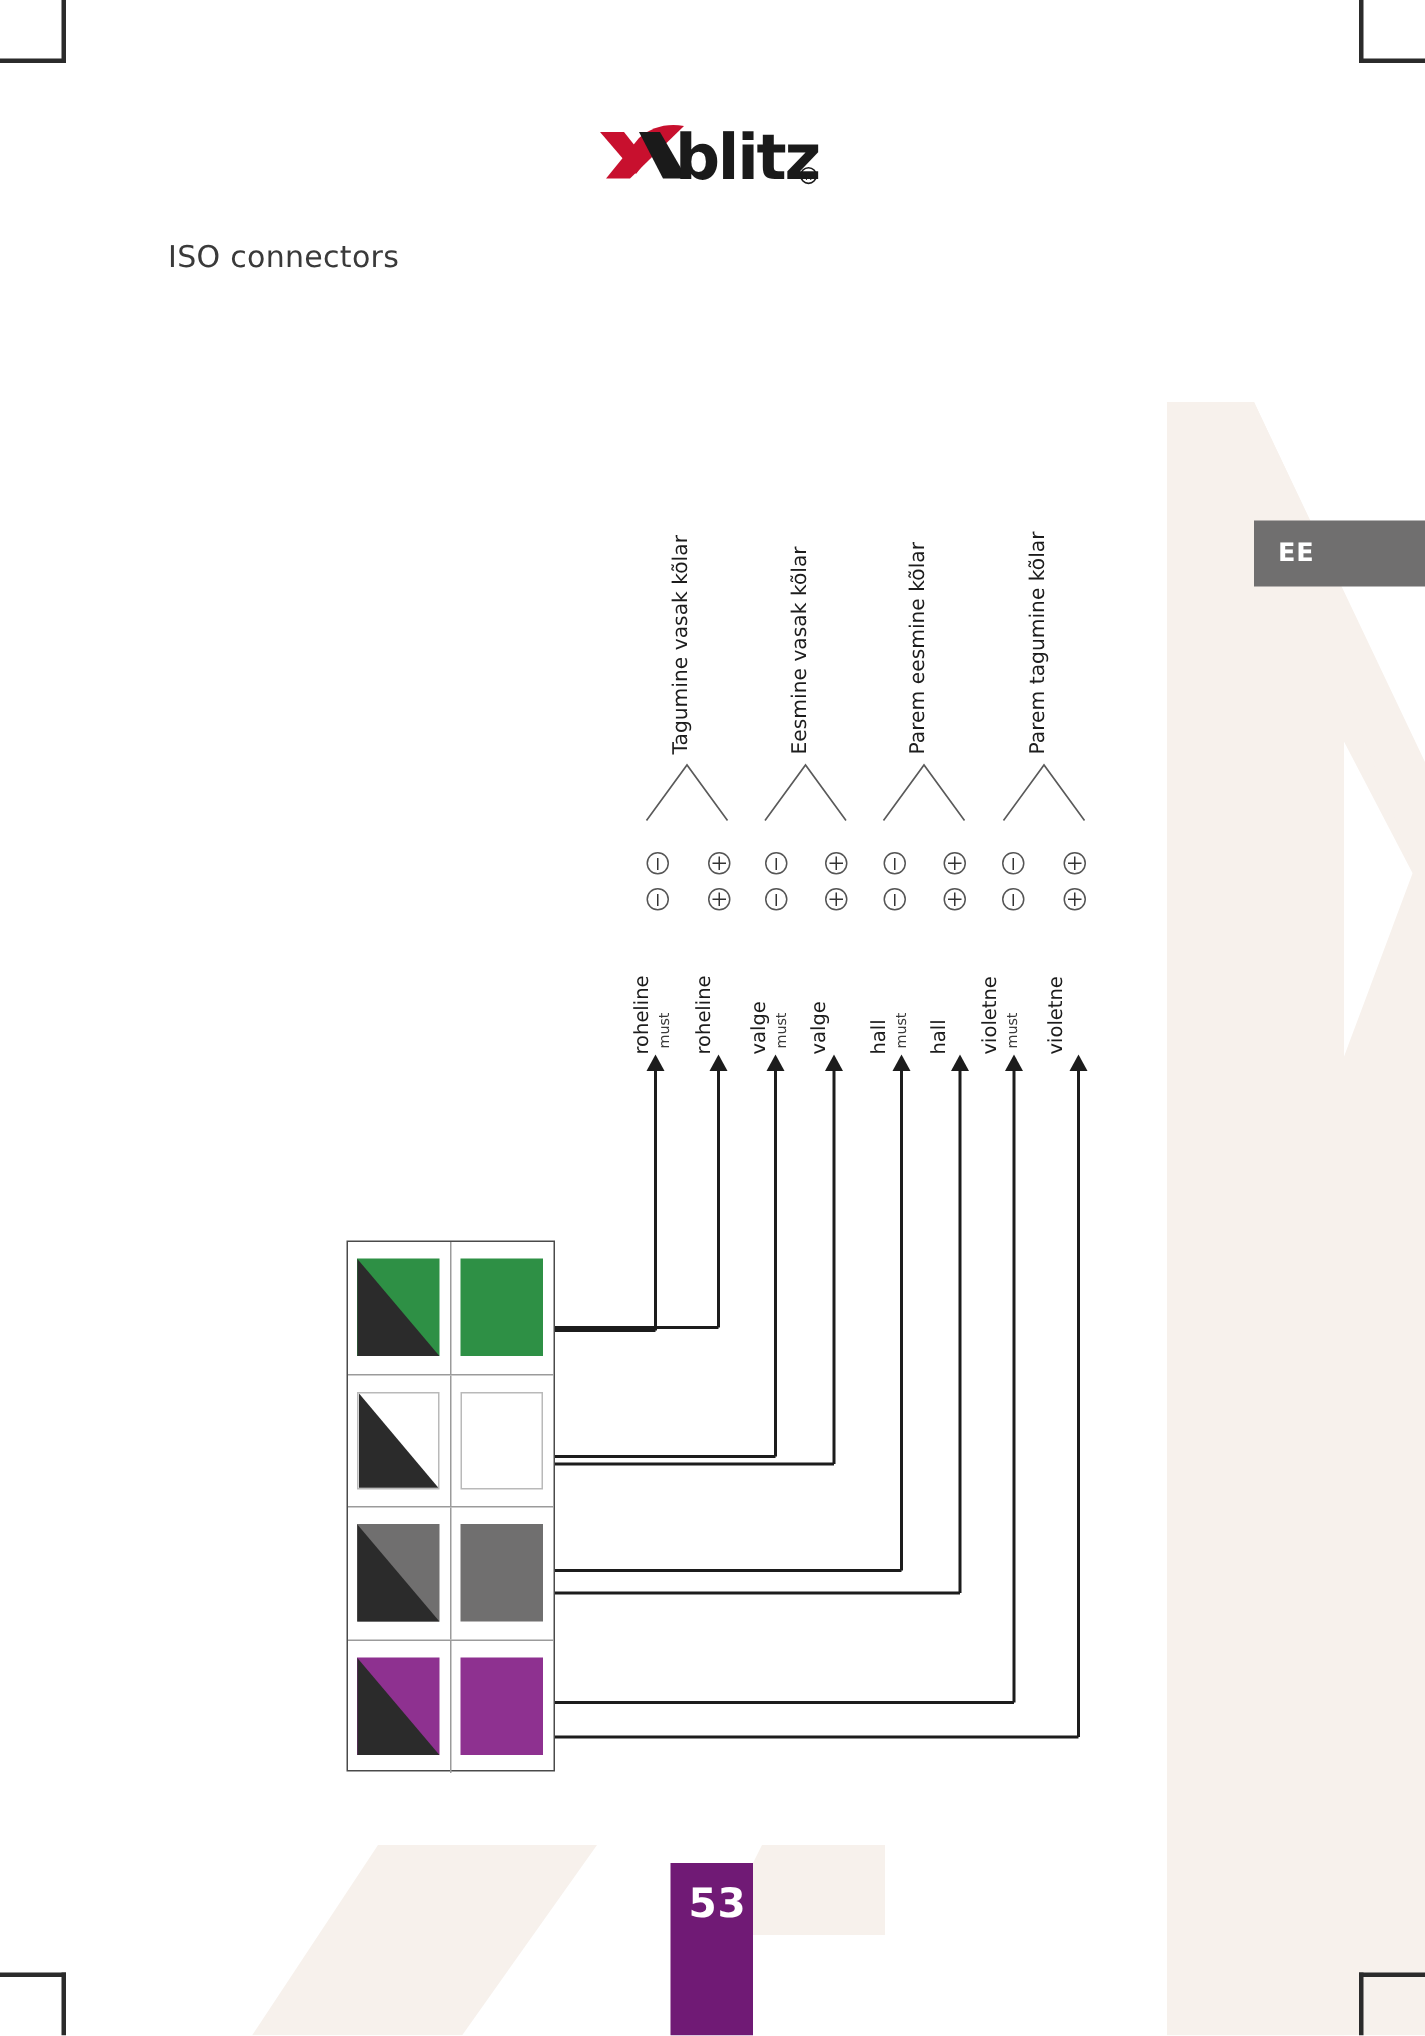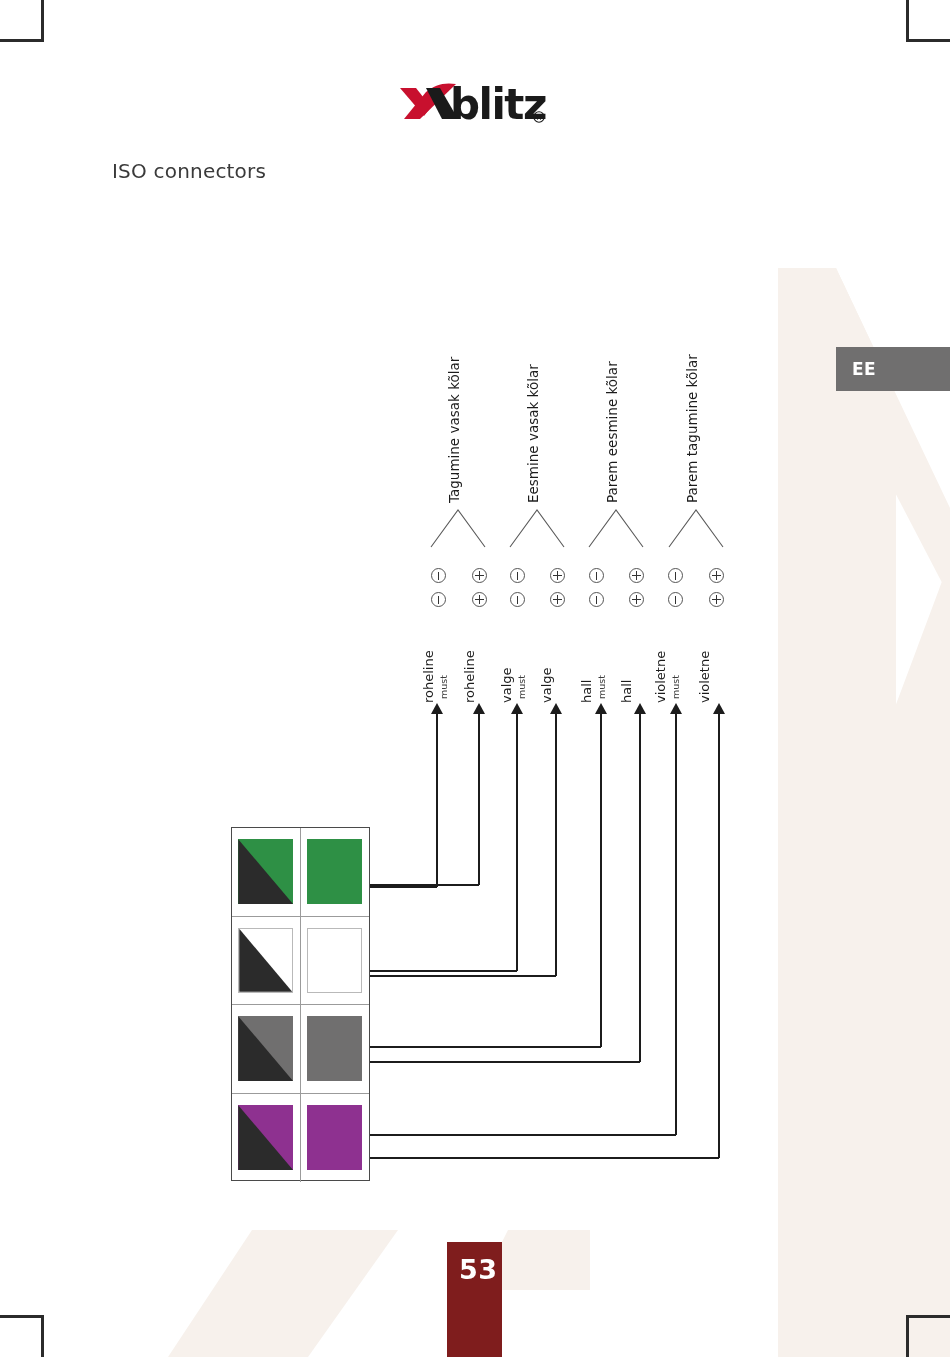--- a/index.html
+++ b/index.html
@@ -186,21 +186,21 @@
       <text x="141" y="42" font-size="6.5" fill="#1A1A1A" text-anchor="middle" font-family="DejaVu Sans, sans-serif">R</text>
     </svg>
   </div>
 
   <div id="page-title">ISO connectors</div>
 
   <div id="lang-tab" style="background: rgb(112, 111, 111);">
     <span>EE</span>
   </div>
 
-  <div id="page-number-block" style="background: #7f1d1d;">
+  <div id="page-number-block" style="background: #701a75;">
     <span>53</span>
   </div>
 
   <div id="diagram">
 
     <div class="spk-label" style="left:462px;top:487px;">Tagumine vasak kõlar</div>
     <div class="spk-label" style="left:541px;top:487px;">Eesmine vasak kõlar</div>
     <div class="spk-label" style="left:620px;top:487px;">Parem eesmine kõlar</div>
     <div class="spk-label" style="left:700px;top:487px;">Parem tagumine kõlar</div>
 

